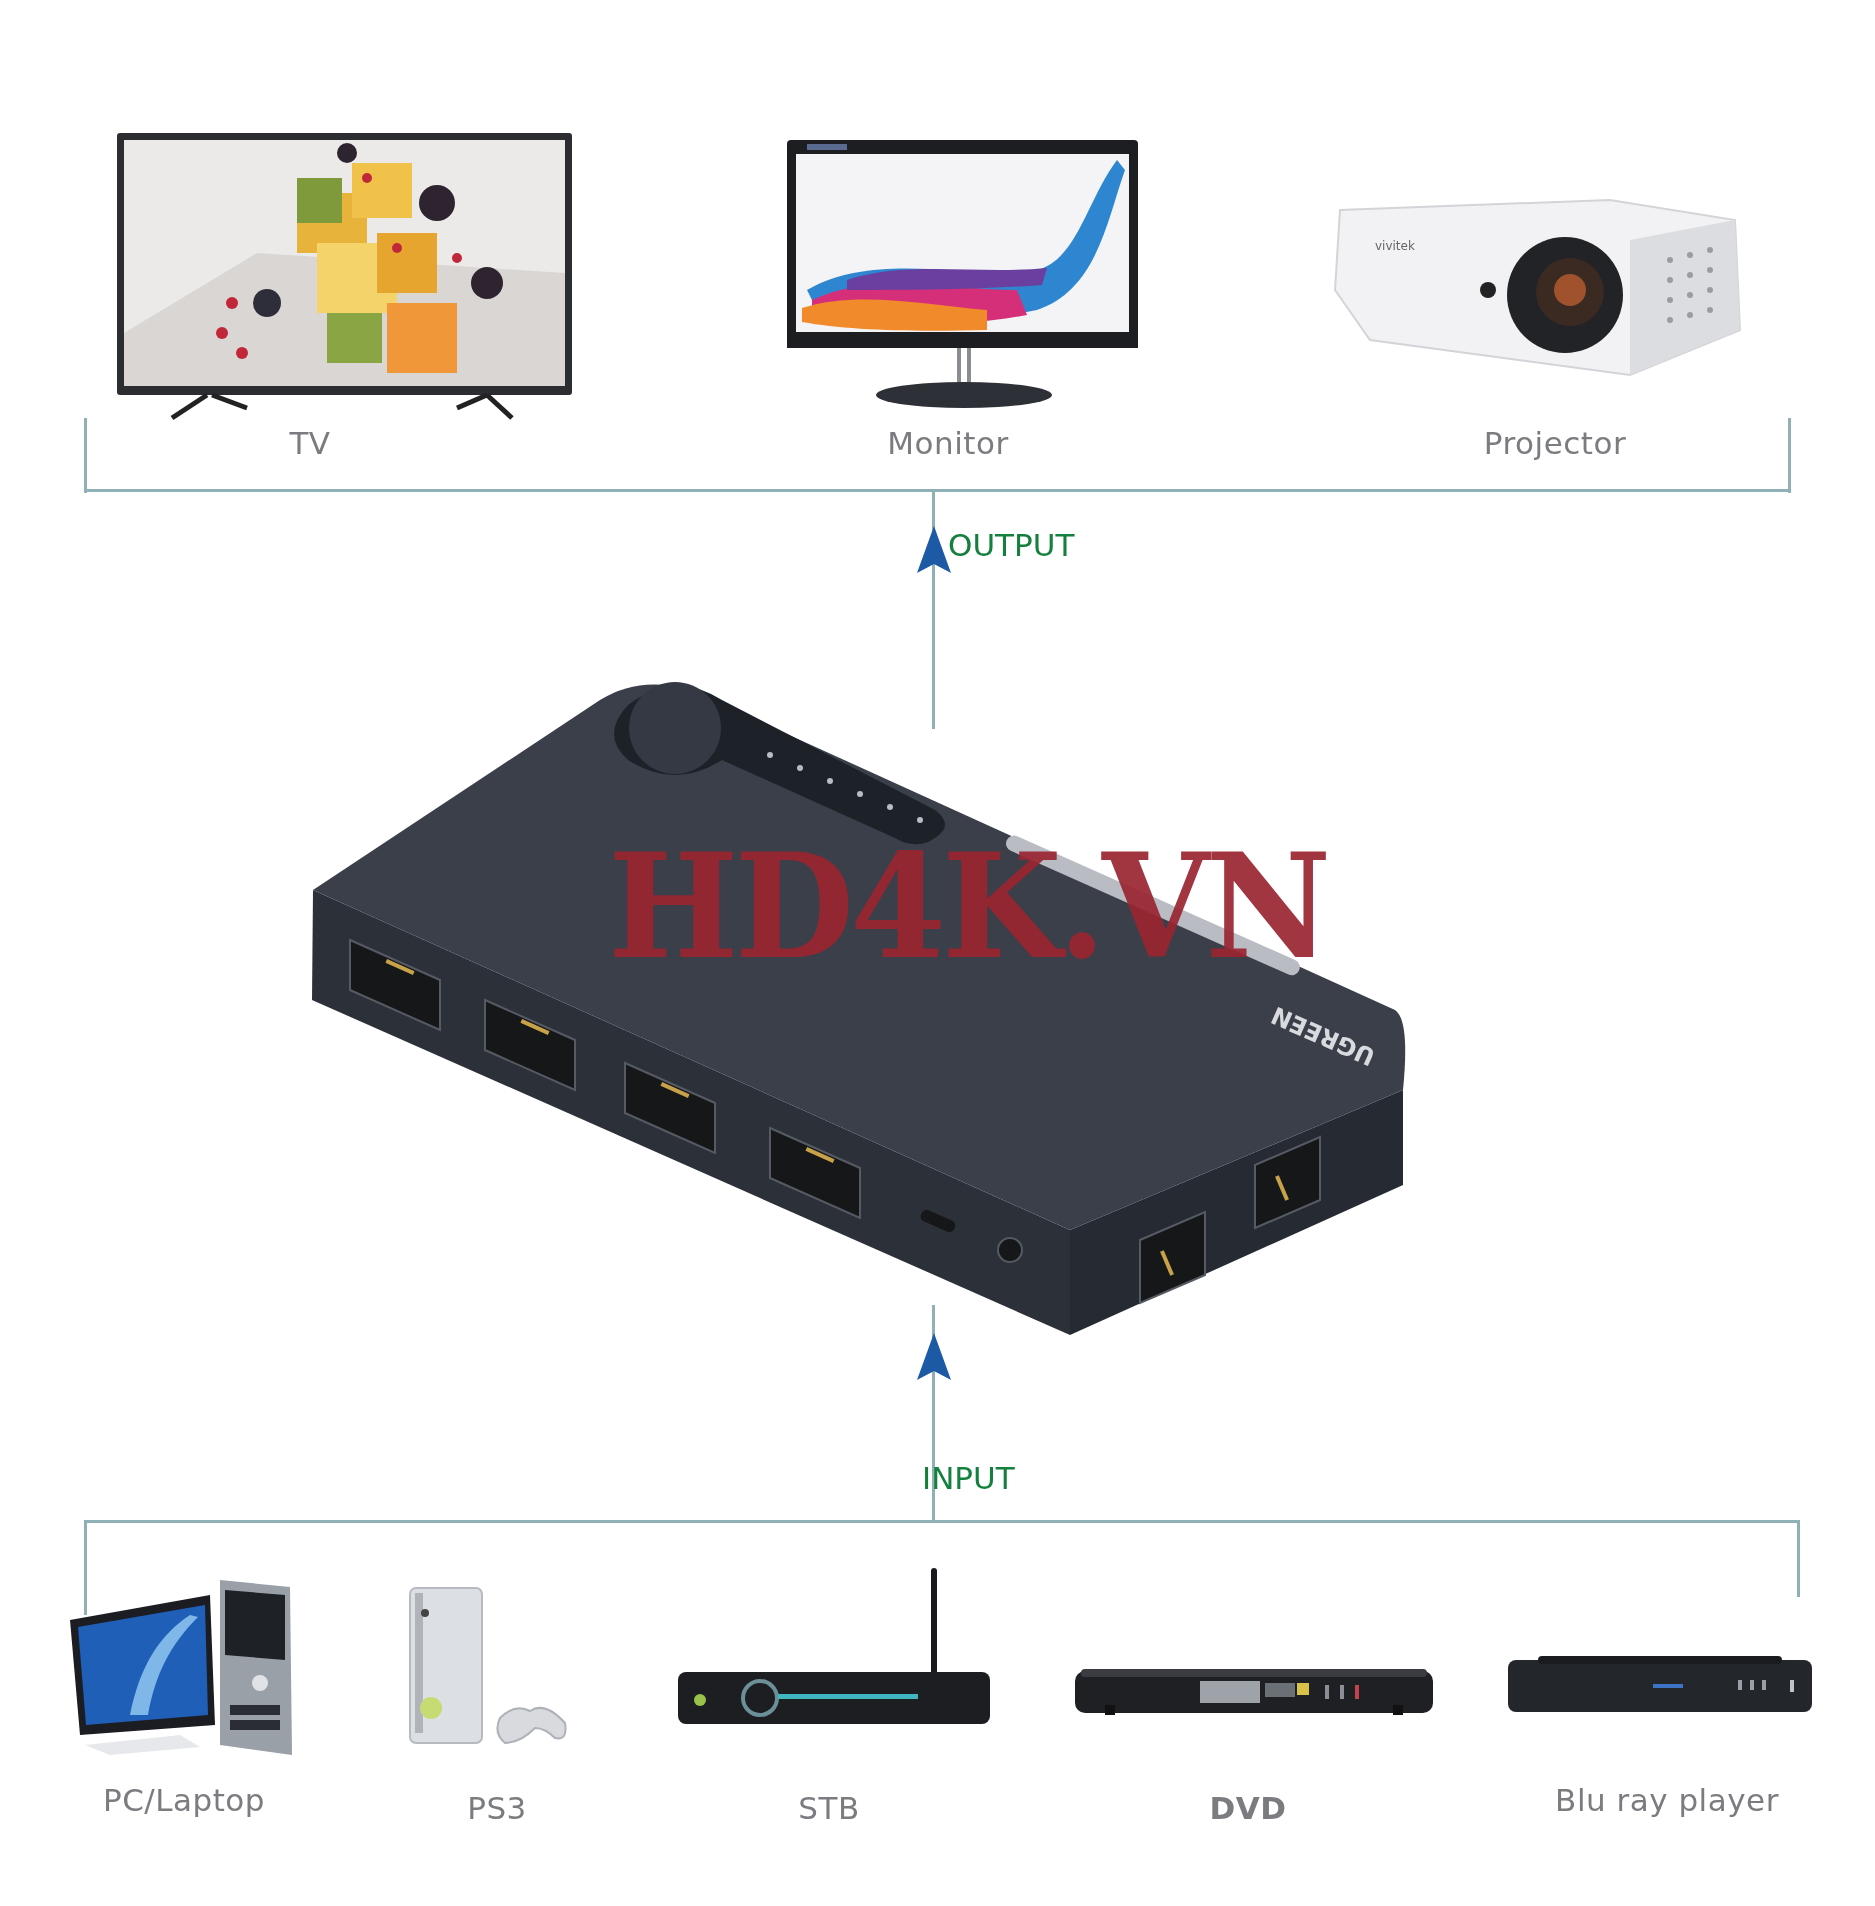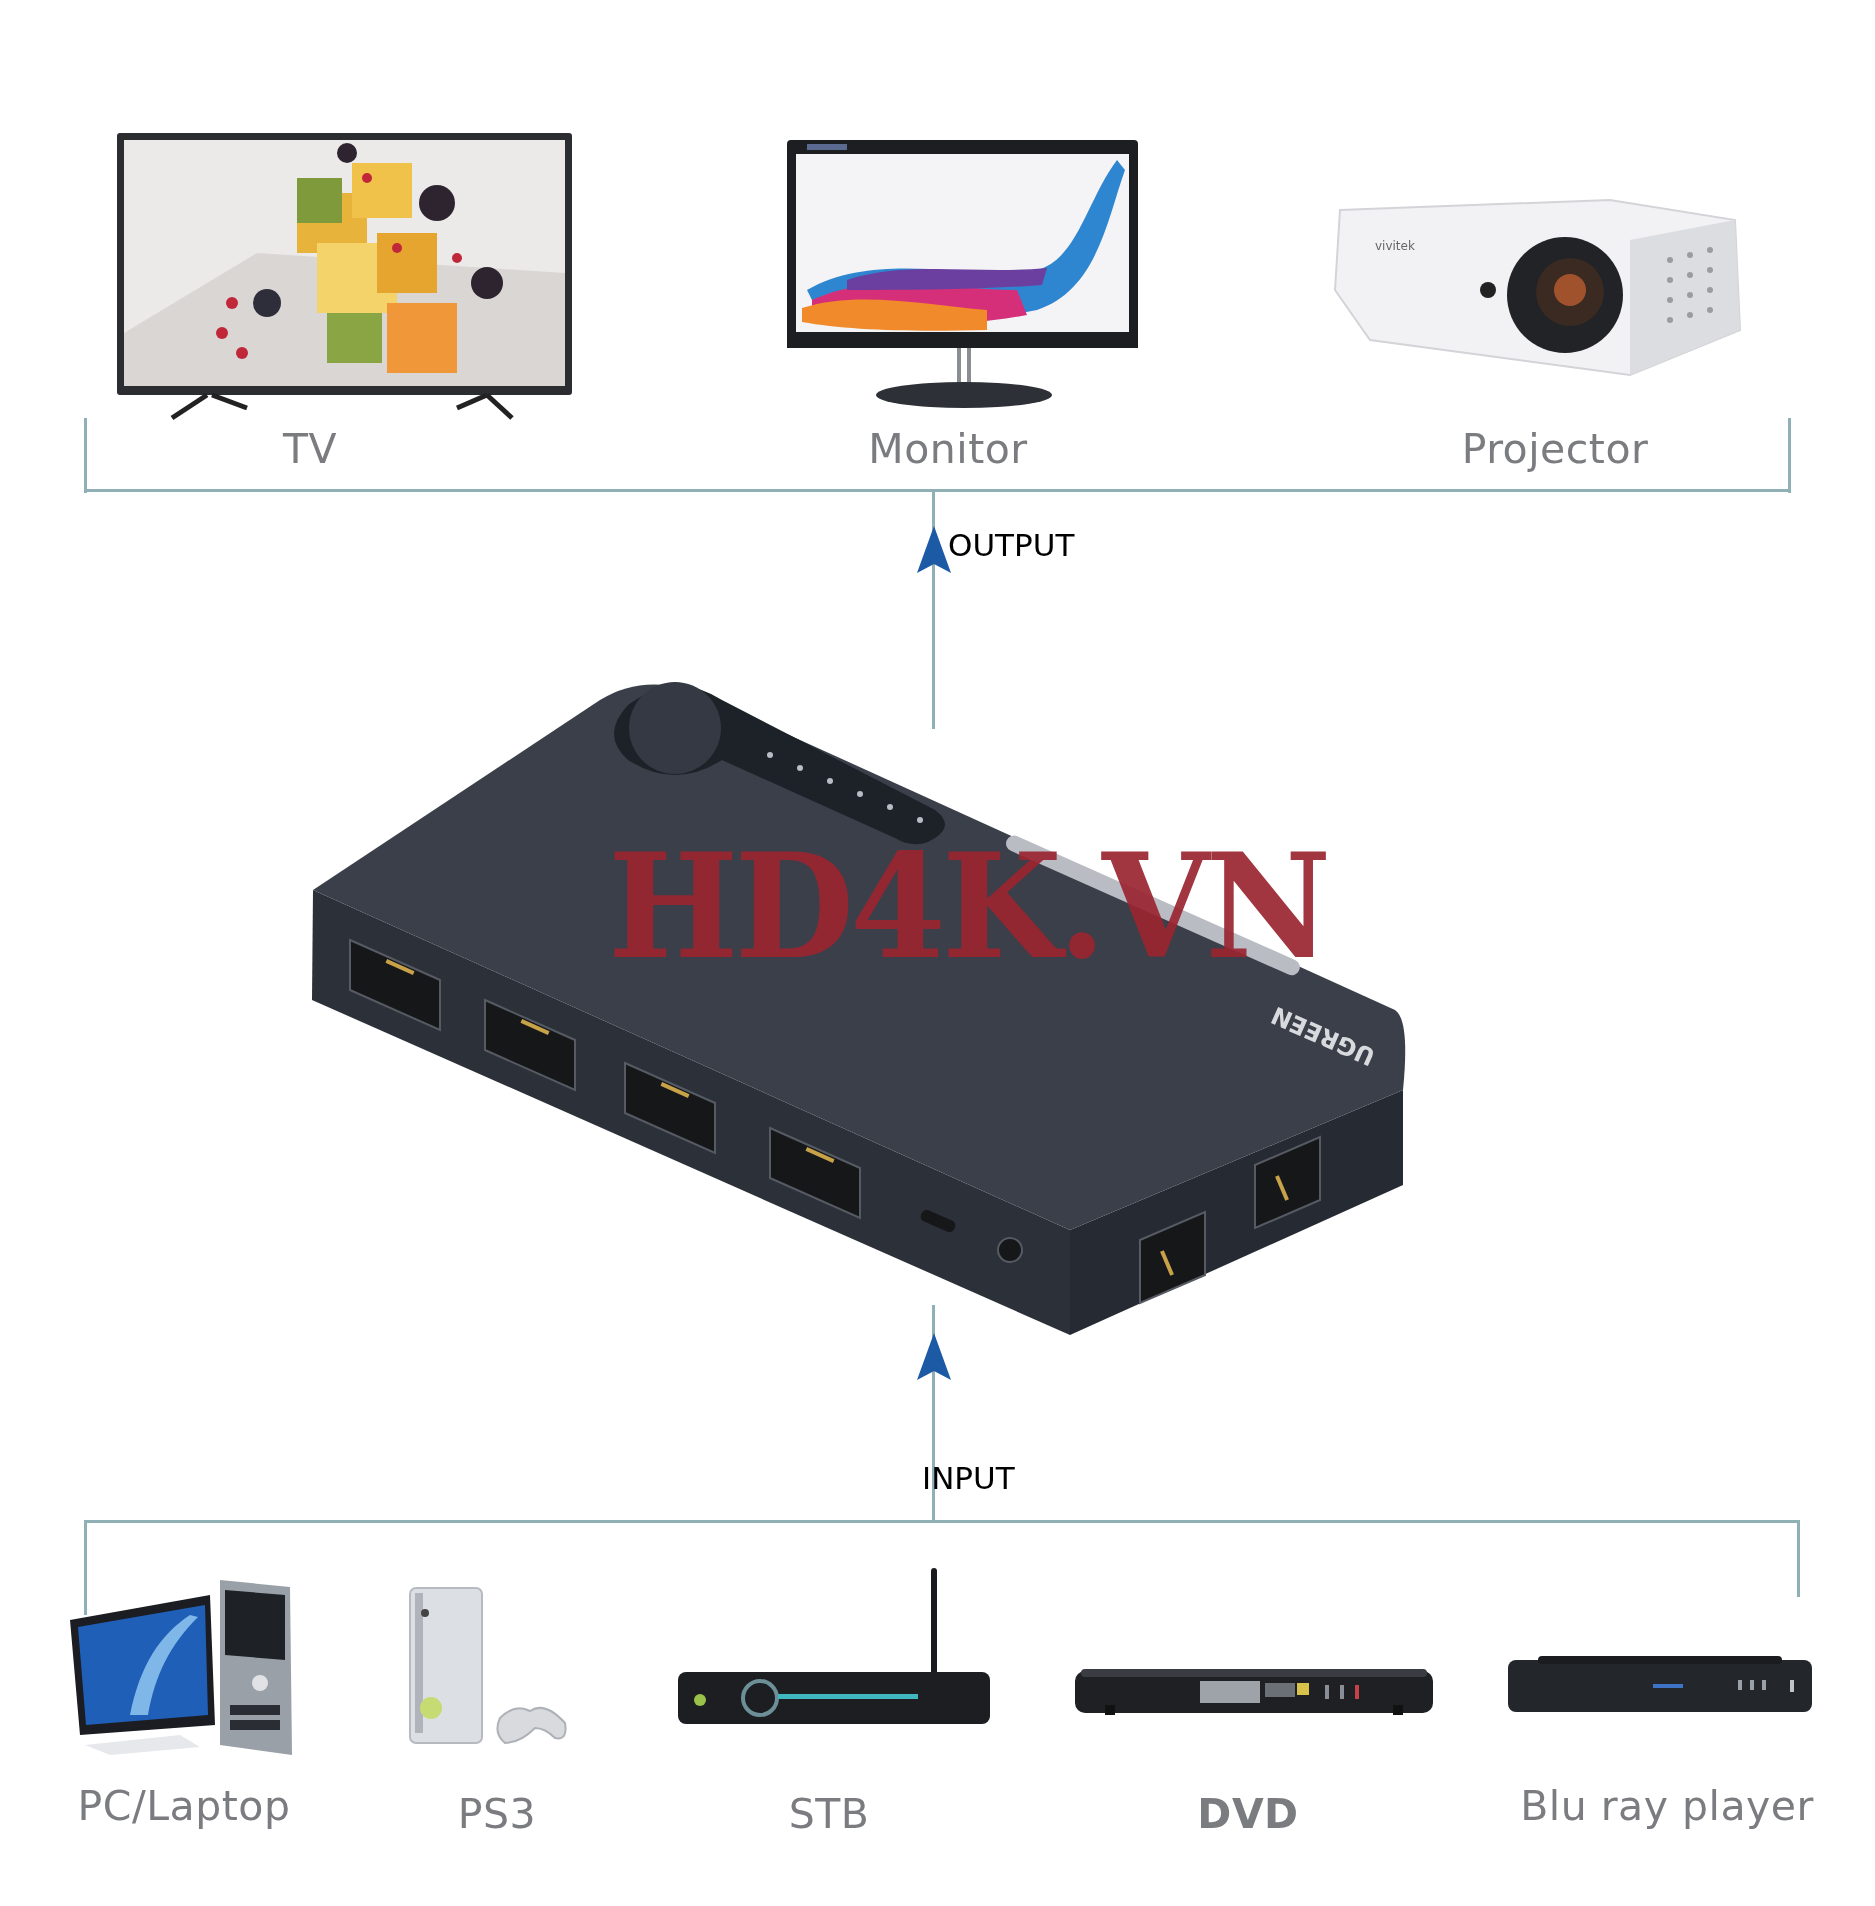--- a/index.html
+++ b/index.html
@@ -1,18 +1,18 @@
 <!DOCTYPE html>
 <html><head>
 <meta charset="utf-8">
 <style>
   html,body{margin:0;padding:0;background:#ffffff;}
   body{width:1875px;height:1906px;position:relative;overflow:hidden;font-family:"DejaVu Sans","Liberation Sans",sans-serif;}
-  .lbl{position:absolute;color:#7b7c80;font-size:41px;letter-spacing:0.5px;white-space:nowrap;transform:translateX(-50%);font-family:"DejaVu Sans",sans-serif;}
-  .flow{position:absolute;color:#000000;font-size:31px;font-family:"DejaVu Sans",sans-serif;white-space:nowrap;}
+  .lbl{position:absolute;color:#7b7c80;font-size:31px;letter-spacing:0.5px;white-space:nowrap;transform:translateX(-50%);font-family:"DejaVu Sans",sans-serif;}
+  .flow{position:absolute;color:#15803d;font-size:31px;font-family:"DejaVu Sans",sans-serif;white-space:nowrap;}
   .line-h{position:absolute;height:3px;background:#8fb0b5;}
   .line-v{position:absolute;width:3px;background:#8fb0b5;}
   .watermark{position:absolute;left:608px;top:820px;font-family:"DejaVu Serif","Liberation Serif",serif;font-weight:bold;font-size:138px;letter-spacing:-4px;color:#9a2531;opacity:0.92;white-space:nowrap;transform:scaleY(1.05);transform-origin:left top;}
   svg{position:absolute;overflow:visible;}
 </style>
 </head>
 <body>
 
 <svg style="left:117px;top:133px;" width="456" height="285" viewBox="0 0 456 285">
   <rect x="0" y="0" width="455" height="262" rx="3" fill="#2b2d31"></rect>

